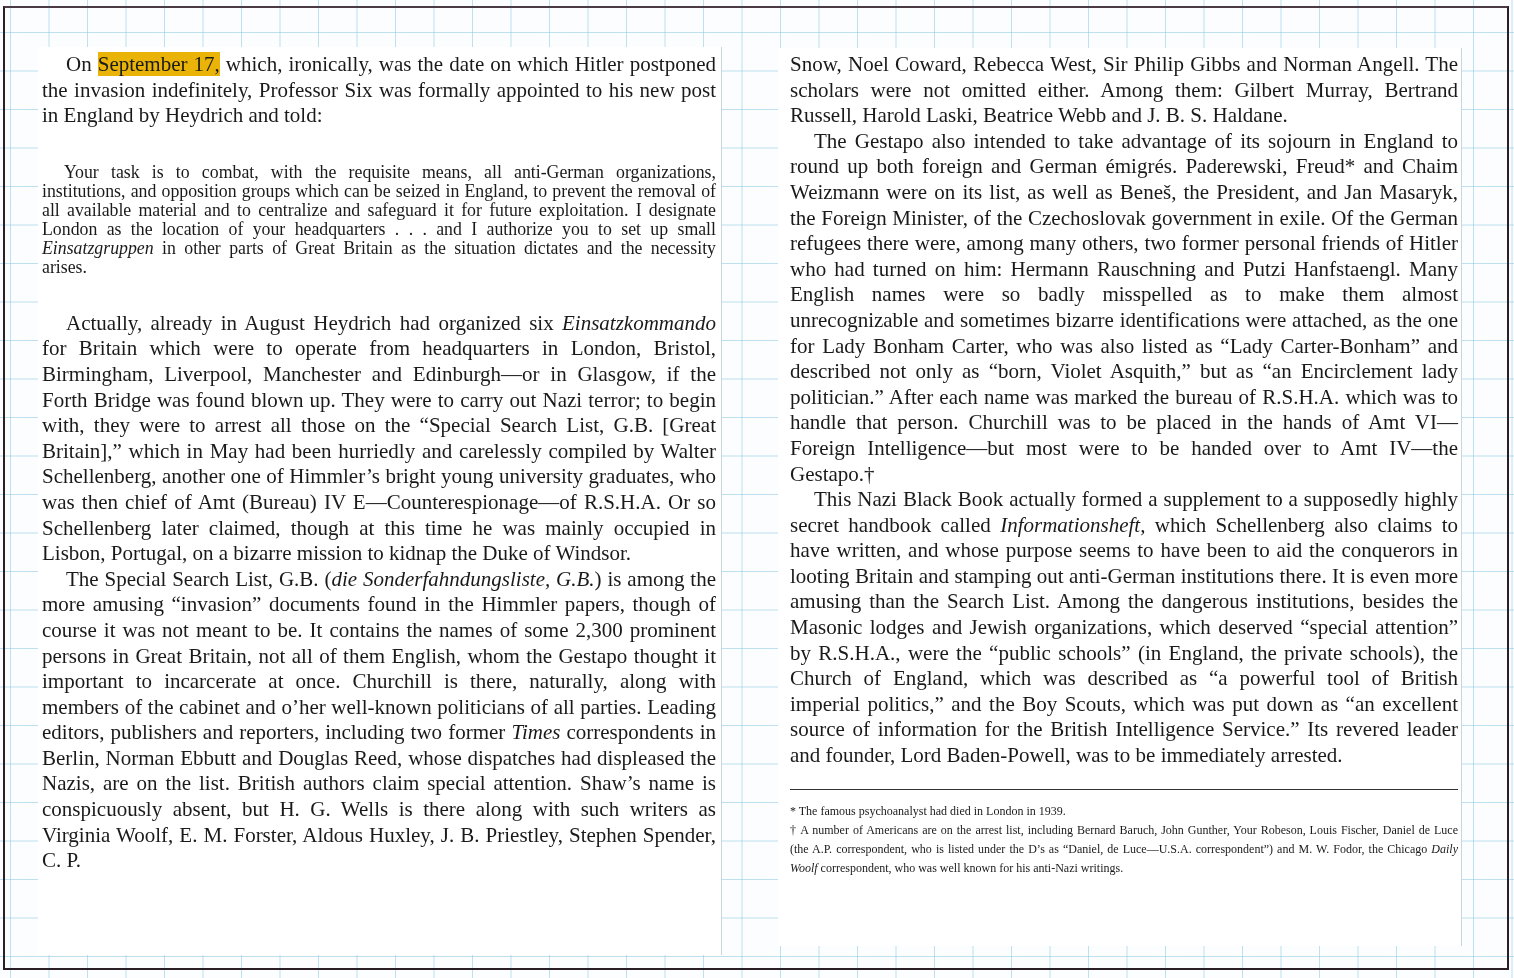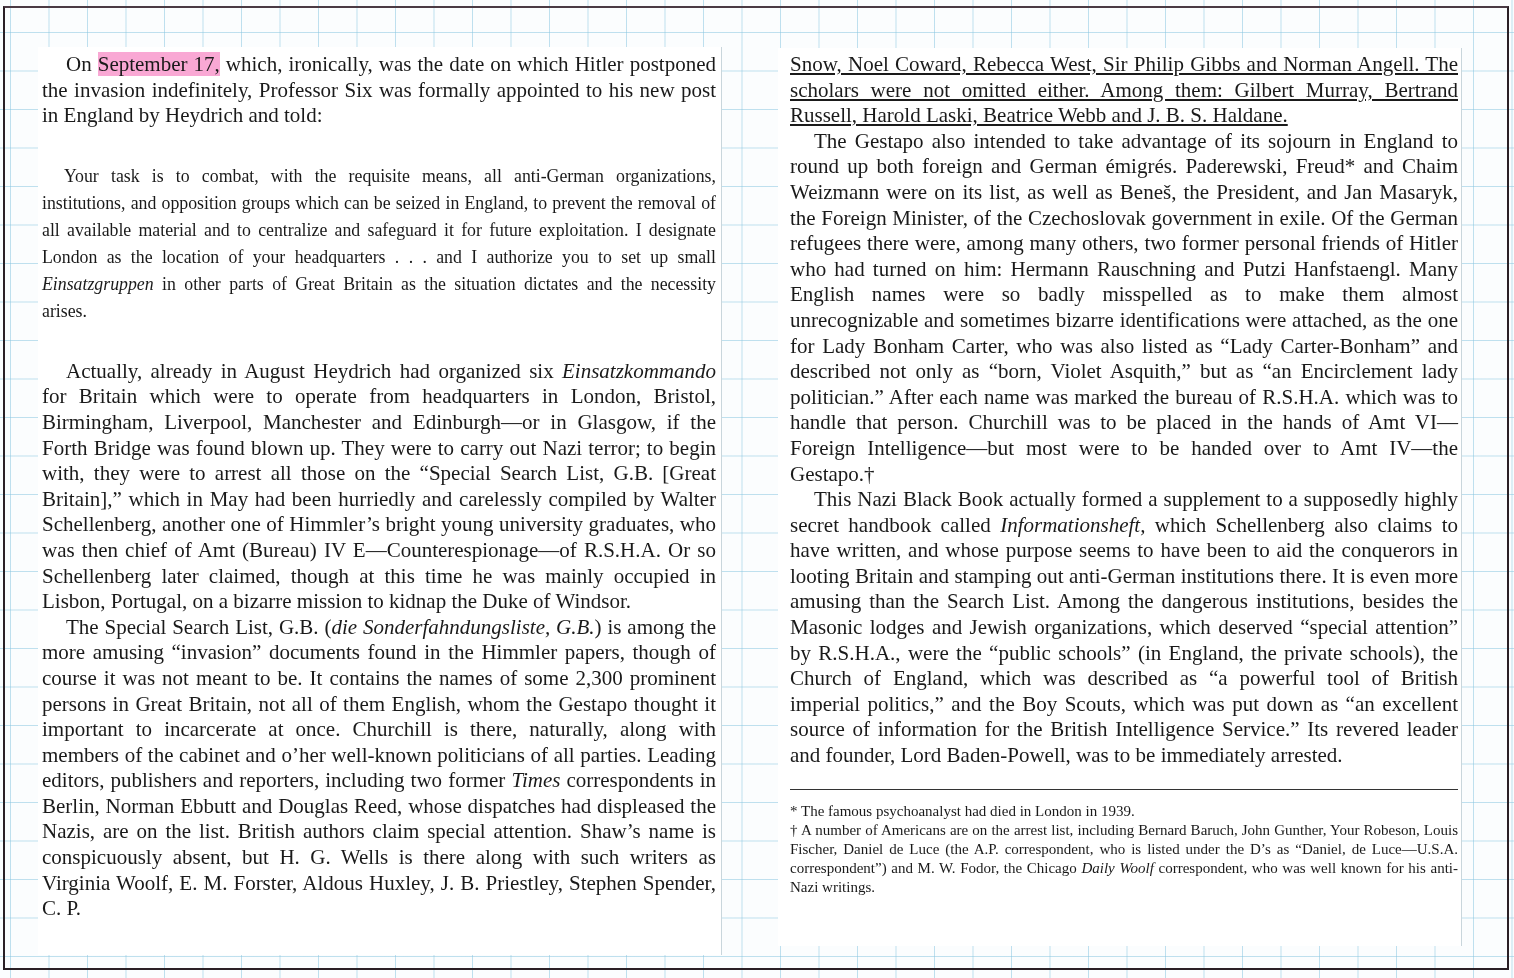--- a/index.html
+++ b/index.html
@@ -23,30 +23,30 @@
     }
     .panel.left { left: 38px; top: 47px; width: 684px; height: 908px; border-right: 1px solid #c9d6dc; }
     .panel.right { left: 778px; top: 48px; width: 684px; height: 898px; border-right: 1px solid #c9d6dc; }
     .col {
       position: absolute; font-size: 21px; line-height: 25.6px; text-align: justify;
       hyphens: none;
     }
     .col.left { left: 42px; top: 52px; width: 674px; }
     .col.right { left: 790px; top: 52px; width: 668px; }
     p { margin: 0; text-indent: 24px; }
-    p.noindent { text-indent: 0; text-decoration: underline; }
+    p.noindent { text-indent: 0; }
     p.first { text-indent: 24px; }
     .quote {
-      font-size: 17.8px; line-height: 27px; margin: 34px 0 34px 0;
+      font-size: 17.8px; line-height: 19px; margin: 34px 0 34px 0;
       text-indent: 22px; word-spacing: 0.5px;
     }
-    .hl { background: #f9a8d4; }
+    .hl { background: #eab308; }
     i { font-style: italic; }
     .rule { border: 0; border-top: 1.5px solid #333; margin: 20px 0 12px 0; width: 100%; }
-    .foot { font-size: 15px; line-height: 19px; text-align: justify; }
+    .foot { font-size: 12px; line-height: 19px; text-align: justify; }
     .foot p { text-indent: 0; }
   </style>
 </head>
 <body>
 
 <div class="frame"></div>
 <div class="panel left"></div>
 <div class="panel right"></div>
 
 <div class="col left">

